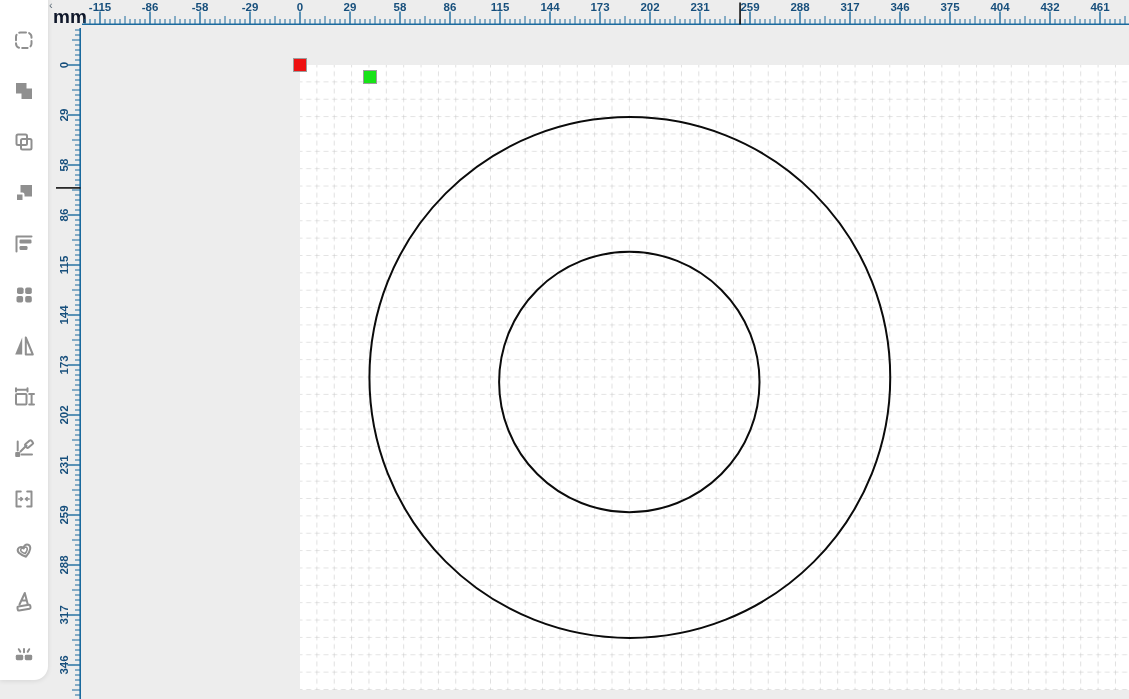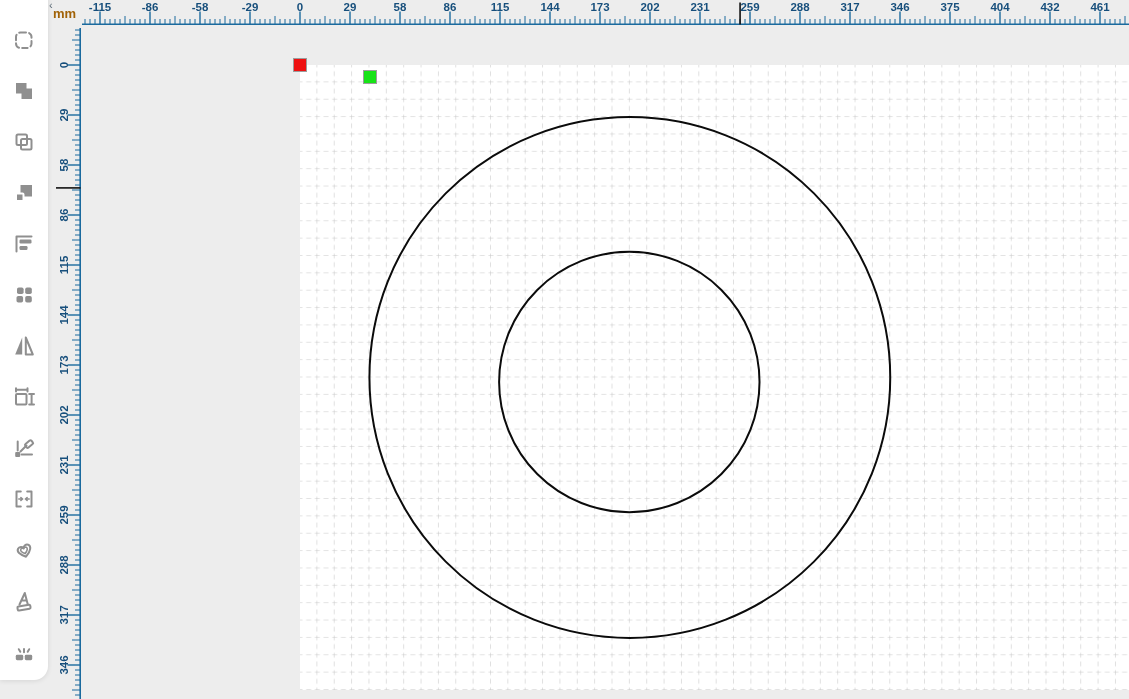--- a/index.html
+++ b/index.html
@@ -9,21 +9,21 @@
   
   #tool-panel{position:absolute;left:0;top:-14px;width:48px;height:694px;background:#ffffff;
     border-radius:0 14px 14px 0;box-shadow:0 1px 5px rgba(0,0,0,.10);
     display:flex;flex-direction:column;align-items:center;padding-top:42px;gap:27px;box-sizing:border-box}
   .tool{width:24px;height:24px;border:none;background:none;padding:0;margin:0;cursor:pointer}
   .tool svg{display:block;stroke:#8f8f8f;fill:none;stroke-width:2;stroke-linecap:round;stroke-linejoin:round}
   .tool svg .f{fill:#8f8f8f;stroke:none}
   .tool svg .w{stroke:#ffffff}
   #collapse-handle{position:absolute;left:49px;top:0;font-size:11px;line-height:10px;color:#5c6b77;cursor:pointer}
   
-  #unit-label{position:absolute;left:53px;top:6px;width:28px;font-size:13px;font-weight:bold;color:#a16207}
+  #unit-label{position:absolute;left:53px;top:6px;width:28px;font-size:19px;font-weight:bold;color:#0f172a}
   #top-ruler{position:absolute;left:82px;top:0;width:1047px;height:26px}
   #left-ruler{position:absolute;left:54px;top:28px;width:28px;height:671px}
   .rlabel{font-family:"Liberation Sans",sans-serif;font-size:11.5px;font-weight:bold}
   
   #work-area{position:absolute;left:300px;top:65px;width:829px;height:625px;background:#ffffff}
   #canvas-svg{position:absolute;left:0;top:0}
   .marker{position:absolute;width:14px;height:14px;box-sizing:border-box;border:1.5px solid #9c9c9c}
 </style>
 </head>
 <body>

